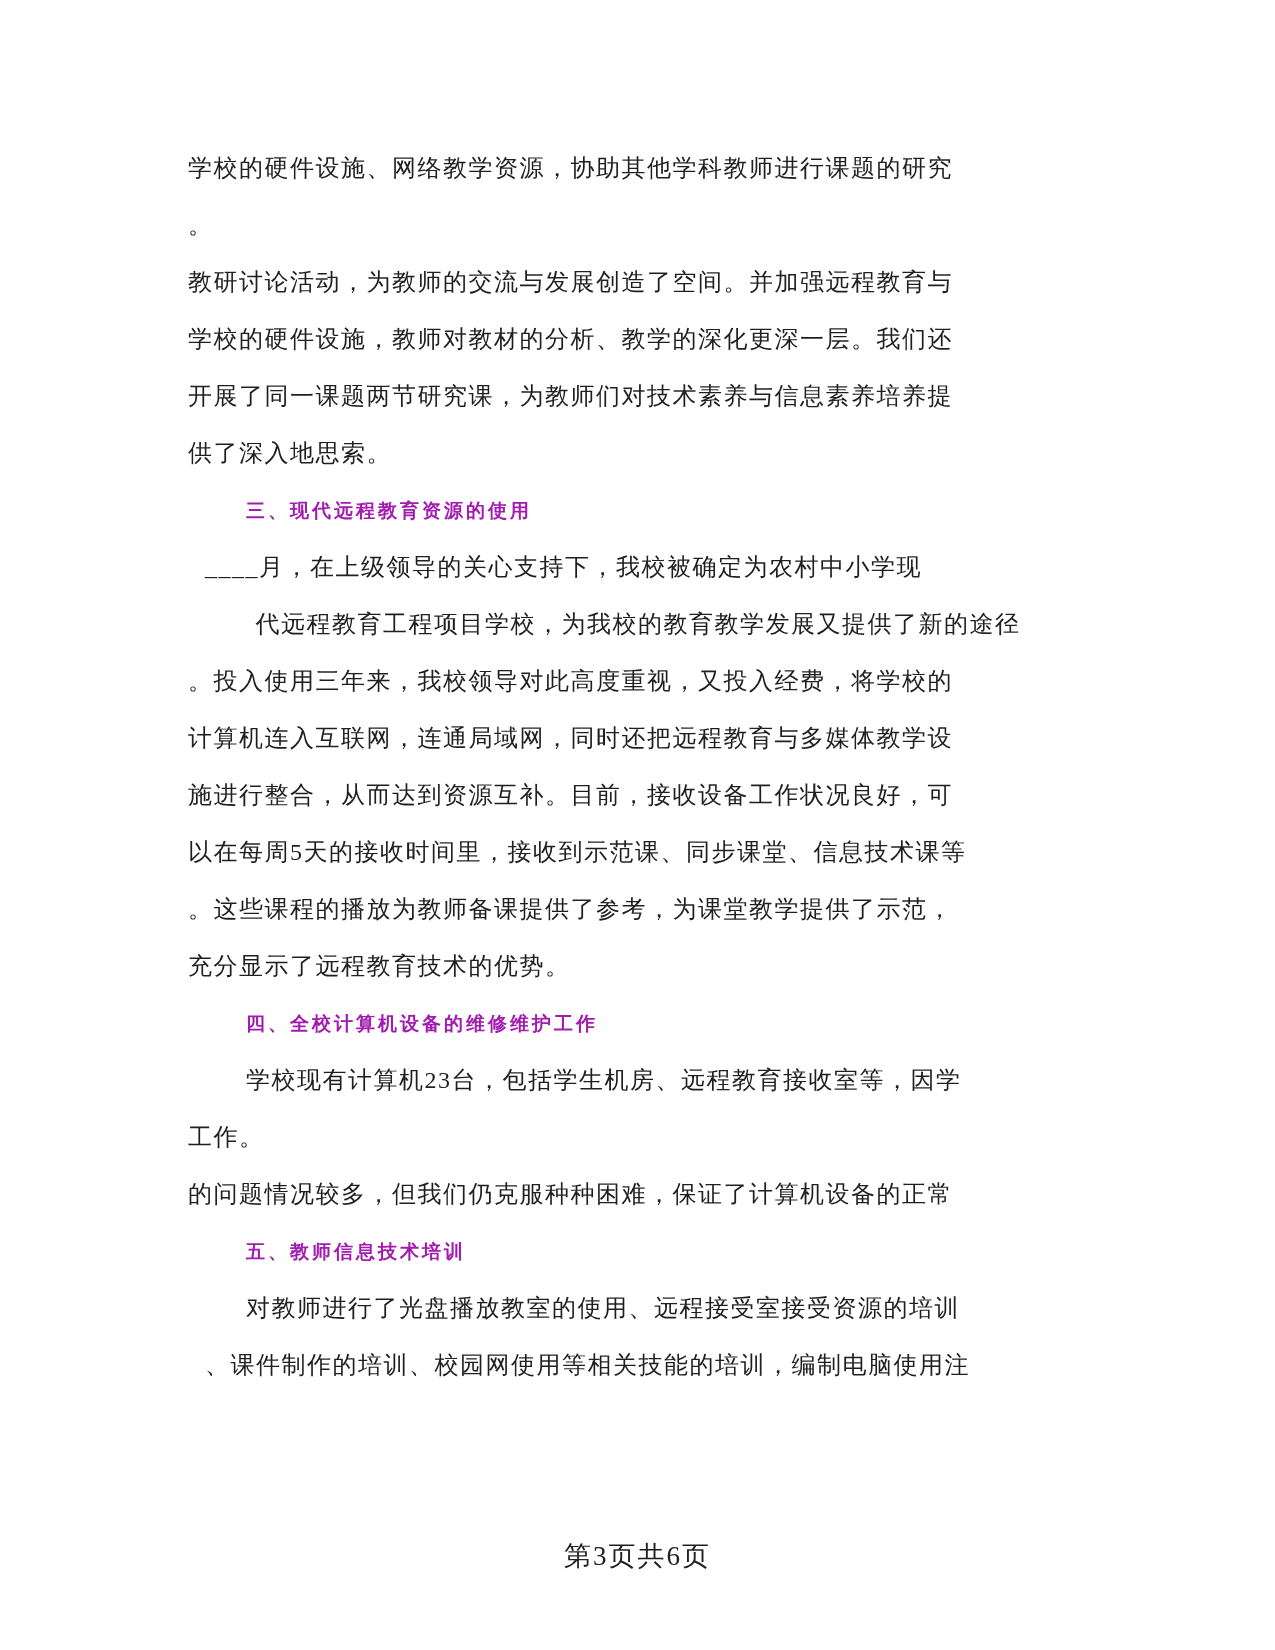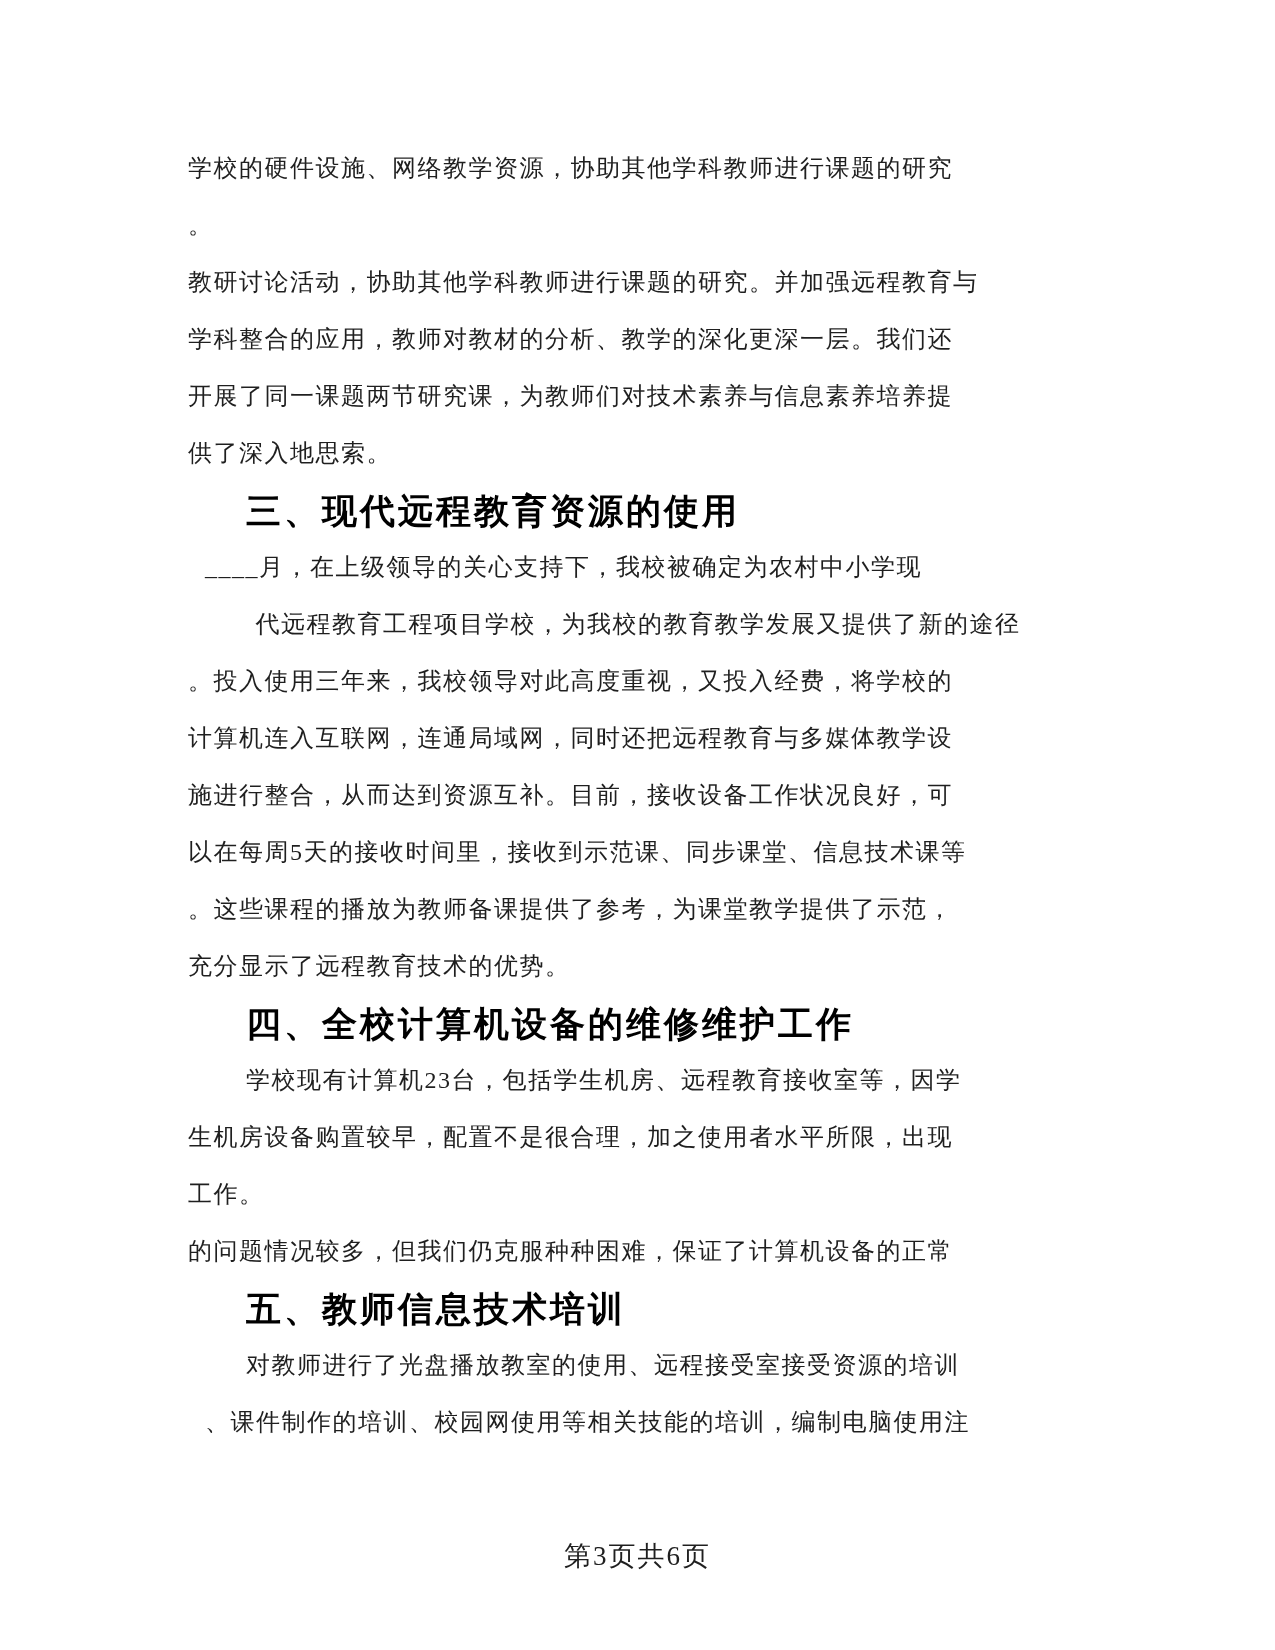--- a/index.html
+++ b/index.html
@@ -28,22 +28,22 @@
     line-height: 57px;
     font-size: 24px;
     letter-spacing: 1.5px;
     white-space: nowrap;
     color: #1f1f1f;
     font-weight: normal;
   }
   .line.heading {
     font-family: "Liberation Sans", "DejaVu Sans", sans-serif;
     font-weight: bold;
-    color: #000000;
-    font-size: 35px;
+    color: #a21caf;
+    font-size: 19px;
     letter-spacing: 3px;
   }
   .footer {
     position: absolute;
     top: 1532px;
     left: 0;
     width: 1275px;
     text-align: center;
     font-size: 27px;
     letter-spacing: 2px;
@@ -51,36 +51,35 @@
     line-height: 48px;
   }
 </style>
 </head>
 <body>
 
 <div class="page">
   <div class="content">
       <div class="line" style="padding-left: 0px;">学校的硬件设施、网络教学资源，协助其他学科教师进行课题的研究</div>
       <div class="line" style="padding-left: 0px;">。</div>
-      <div class="line" style="padding-left: 0px;">教研讨论活动，协助其他学科教师进行课题的研究。并加强远程教育与</div>
-      <div class="line" style="padding-left: 0px;">学科整合的应用，教师对教材的分析、教学的深化更深一层。我们还</div>
+      <div class="line" style="padding-left: 0px;">教研讨论活动，为教师的交流与发展创造了空间。并加强远程教育与</div>
+      <div class="line" style="padding-left: 0px;">学校的硬件设施，教师对教材的分析、教学的深化更深一层。我们还</div>
       <div class="line" style="padding-left: 0px;">开展了同一课题两节研究课，为教师们对技术素养与信息素养培养提</div>
       <div class="line" style="padding-left: 0px;">供了深入地思索。</div>
       <div class="line heading" style="padding-left: 58px;">三、现代远程教育资源的使用</div>
       <div class="line" style="padding-left: 17px;">____月，在上级领导的关心支持下，我校被确定为农村中小学现</div>
       <div class="line" style="padding-left: 0px; text-align: center;">代远程教育工程项目学校，为我校的教育教学发展又提供了新的途径</div>
       <div class="line" style="padding-left: 0px;">。投入使用三年来，我校领导对此高度重视，又投入经费，将学校的</div>
       <div class="line" style="padding-left: 0px;">计算机连入互联网，连通局域网，同时还把远程教育与多媒体教学设</div>
       <div class="line" style="padding-left: 0px;">施进行整合，从而达到资源互补。目前，接收设备工作状况良好，可</div>
       <div class="line" style="padding-left: 0px;">以在每周5天的接收时间里，接收到示范课、同步课堂、信息技术课等</div>
       <div class="line" style="padding-left: 0px;">。这些课程的播放为教师备课提供了参考，为课堂教学提供了示范，</div>
       <div class="line" style="padding-left: 0px;">充分显示了远程教育技术的优势。</div>
       <div class="line heading" style="padding-left: 58px;">四、全校计算机设备的维修维护工作</div>
       <div class="line" style="padding-left: 58px;">学校现有计算机23台，包括学生机房、远程教育接收室等，因学</div>
-      <div class="line" style="padding-left: 0px;">生机房设备购置较早，配置不是很合理，加之使用者水平所限，出现</div>
       <div class="line" style="padding-left: 0px;">工作。</div>
       <div class="line" style="padding-left: 0px;">的问题情况较多，但我们仍克服种种困难，保证了计算机设备的正常</div>
       <div class="line heading" style="padding-left: 58px;">五、教师信息技术培训</div>
       <div class="line" style="padding-left: 58px;">对教师进行了光盘播放教室的使用、远程接受室接受资源的培训</div>
       <div class="line" style="padding-left: 0px; margin-left: 17px;">、课件制作的培训、校园网使用等相关技能的培训，编制电脑使用注</div>
     </div>
   <div class="footer">
     <span>第3页共6页</span>
   </div>
 </div>

